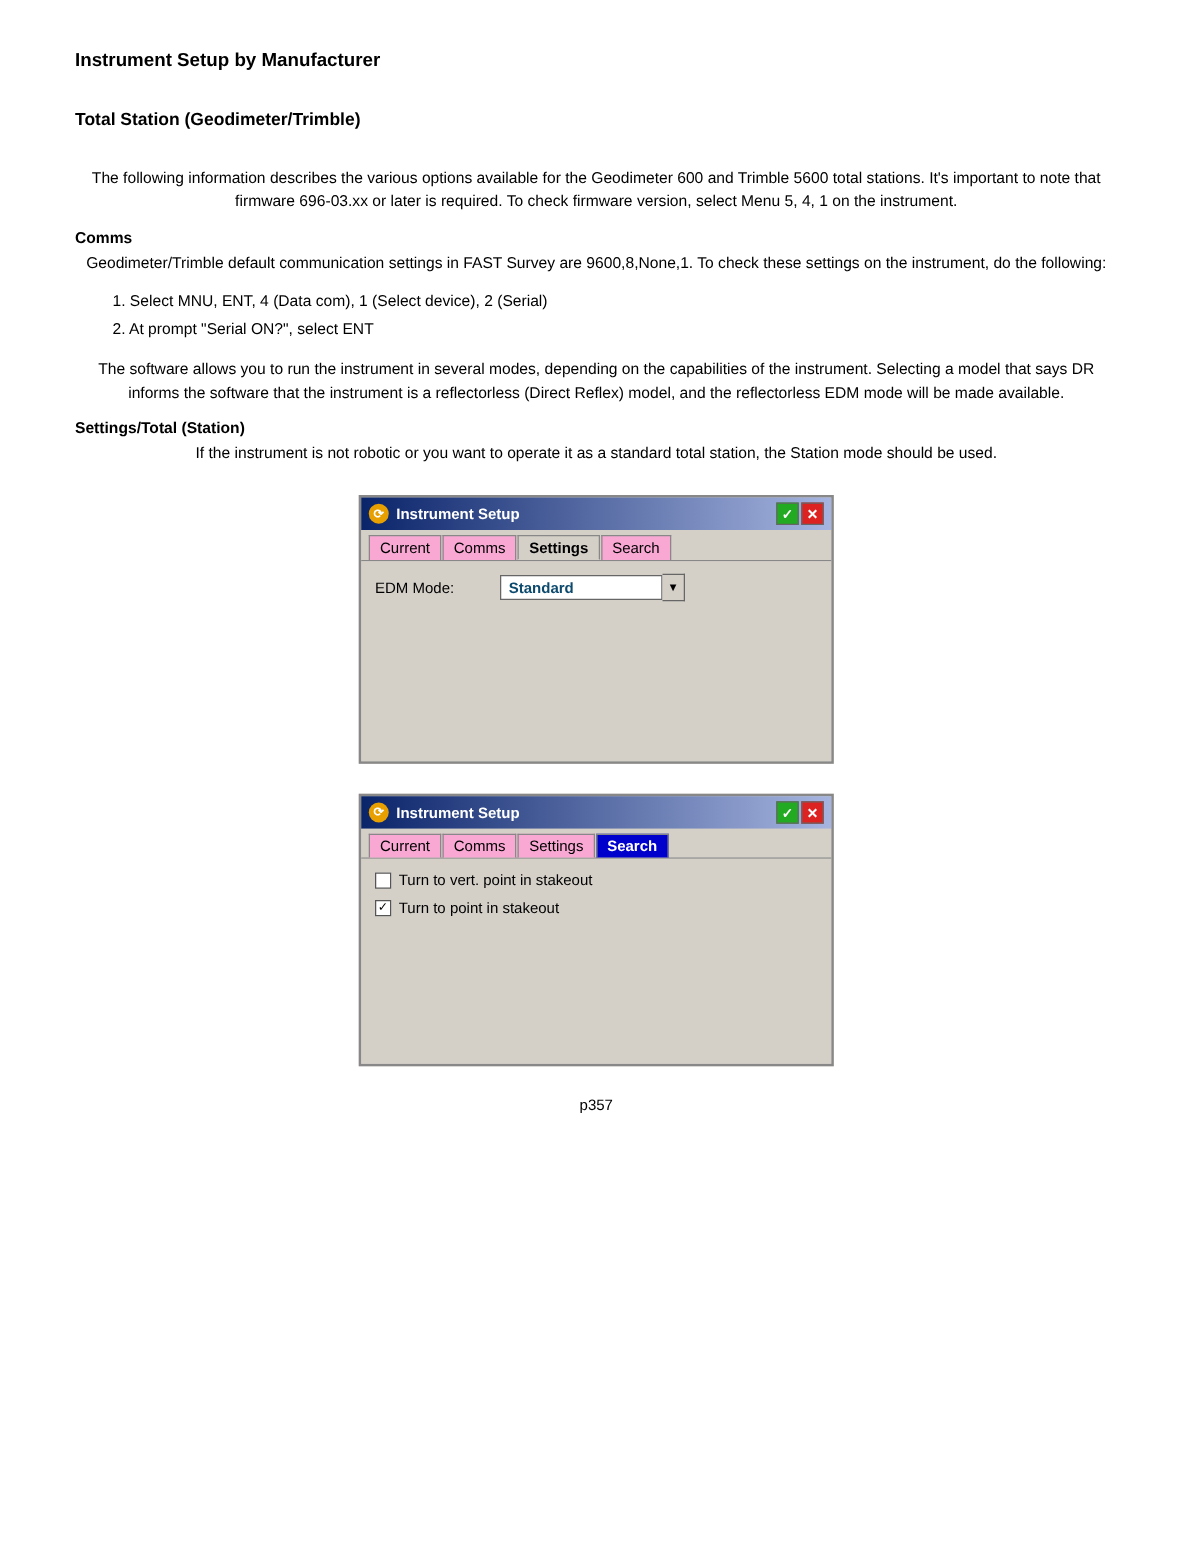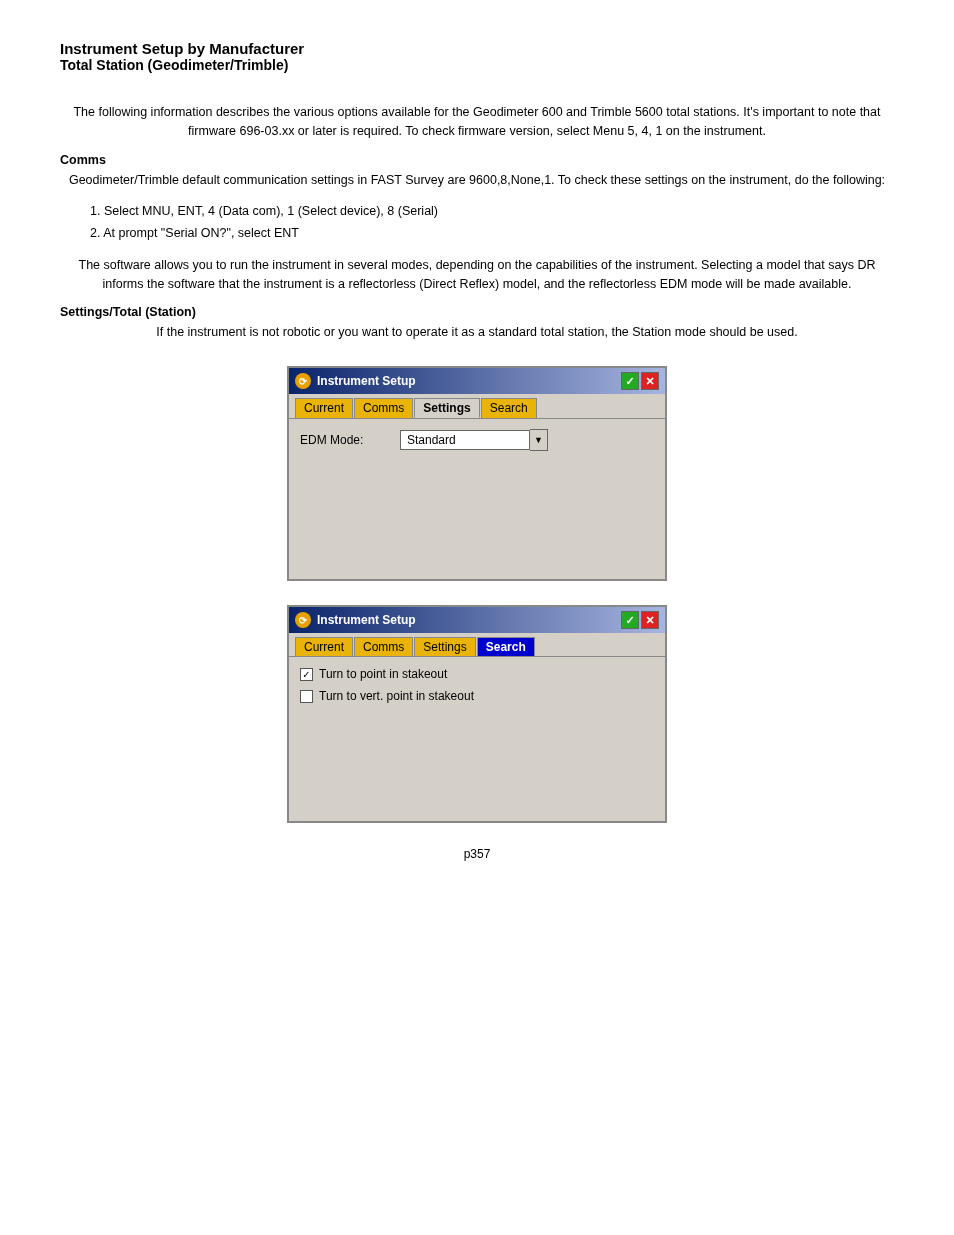--- a/index.html
+++ b/index.html
@@ -8,20 +8,21 @@
       font-family: Arial, sans-serif;
       font-size: 13px;
       color: #000;
       width: 954px;
       min-height: 1235px;
       padding: 40px 60px;
     }
     .page-title {
       font-weight: bold;
       font-size: 15px;
+      margin-bottom: 30px;
     }
     .section-title {
       font-weight: bold;
       font-size: 14px;
       margin-bottom: 30px;
     }
     .body-text {
       font-size: 12.5px;
       line-height: 1.5;
       margin-bottom: 12px;
@@ -105,21 +106,21 @@
       padding: 4px 6px 0 6px;
       display: flex;
       gap: 0;
       border-bottom: 1px solid #888;
     }
     .dialog-tab {
       padding: 2px 8px;
       font-size: 12px;
       border: 1px solid #888;
       border-bottom: none;
-      background: #eab308;
+      background: #f9a8d4;
       cursor: pointer;
       margin-right: 1px;
     }
     .dialog-tab.active {
       background: #d4d0c8;
       font-weight: bold;
       border-bottom: 1px solid #d4d0c8;
       z-index: 1;
       position: relative;
     }
@@ -146,21 +147,22 @@
       display: flex;
       align-items: center;
       gap: 0;
     }
     .select-box {
       border: 1px solid #666;
       background: white;
       padding: 2px 6px;
       font-size: 12px;
       width: 130px;
-      color: #000000;
+      color: #0c4a6e;
+      font-weight: bold;
     }
     .select-arrow {
       border: 1px solid #666;
       background: #d4d0c8;
       width: 18px;
       height: 22px;
       display: flex;
       align-items: center;
       justify-content: center;
       font-size: 9px;
@@ -201,21 +203,21 @@
 <div class="page-title">Instrument Setup by Manufacturer</div>
 
 <div class="section-title">Total Station (Geodimeter/Trimble)</div>
 
 <p class="body-text">The following information describes the various options available for the Geodimeter 600 and Trimble 5600 total stations. It's important to note that firmware 696-03.xx or later is required. To check firmware version, select Menu 5, 4, 1 on the instrument.</p>
 
 <p class="subsection-title">Comms</p>
 <p class="body-text">Geodimeter/Trimble default communication settings in FAST Survey are 9600,8,None,1. To check these settings on the instrument, do the following:</p>
 
 <ol class="numbered-list" style="list-style: none;">
-  <li>1. Select MNU, ENT, 4 (Data com), 1 (Select device), 8 (Serial)</li>
+  <li>1. Select MNU, ENT, 4 (Data com), 1 (Select device), 2 (Serial)</li>
   <li>2. At prompt "Serial ON?", select ENT</li>
 </ol>
 
 <p class="body-text">The software allows you to run the instrument in several modes, depending on the capabilities of the instrument. Selecting a model that says DR informs the software that the instrument is a reflectorless (Direct Reflex) model, and the reflectorless EDM mode will be made available.</p>
 
 <p class="subsection-title">Settings/Total (Station)</p>
 <p class="body-text">If the instrument is not robotic or you want to operate it as a standard total station, the Station mode should be used.</p>
 
 <div class="dialog-container">
   <div class="dialog-box">
@@ -261,25 +263,25 @@
       </div>
     </div>
     <div class="dialog-tabs">
       <div class="dialog-tab">Current</div>
       <div class="dialog-tab">Comms</div>
       <div class="dialog-tab">Settings</div>
       <div class="dialog-tab highlighted">Search</div>
     </div>
     <div class="dialog-body">
       <div class="checkbox-row">
+        <div class="cb"></div>
+        <span>Turn to vert. point in stakeout</span>
+      </div>
+      <div class="checkbox-row">
         <div class="cb checked"></div>
         <span>Turn to point in stakeout</span>
       </div>
-      <div class="checkbox-row">
-        <div class="cb"></div>
-        <span>Turn to vert. point in stakeout</span>
-      </div>
       <div style="height: 100px;"></div>
     </div>
   </div>
 </div>
 
 <div class="page-number">p357</div>
 
 </body></html>

